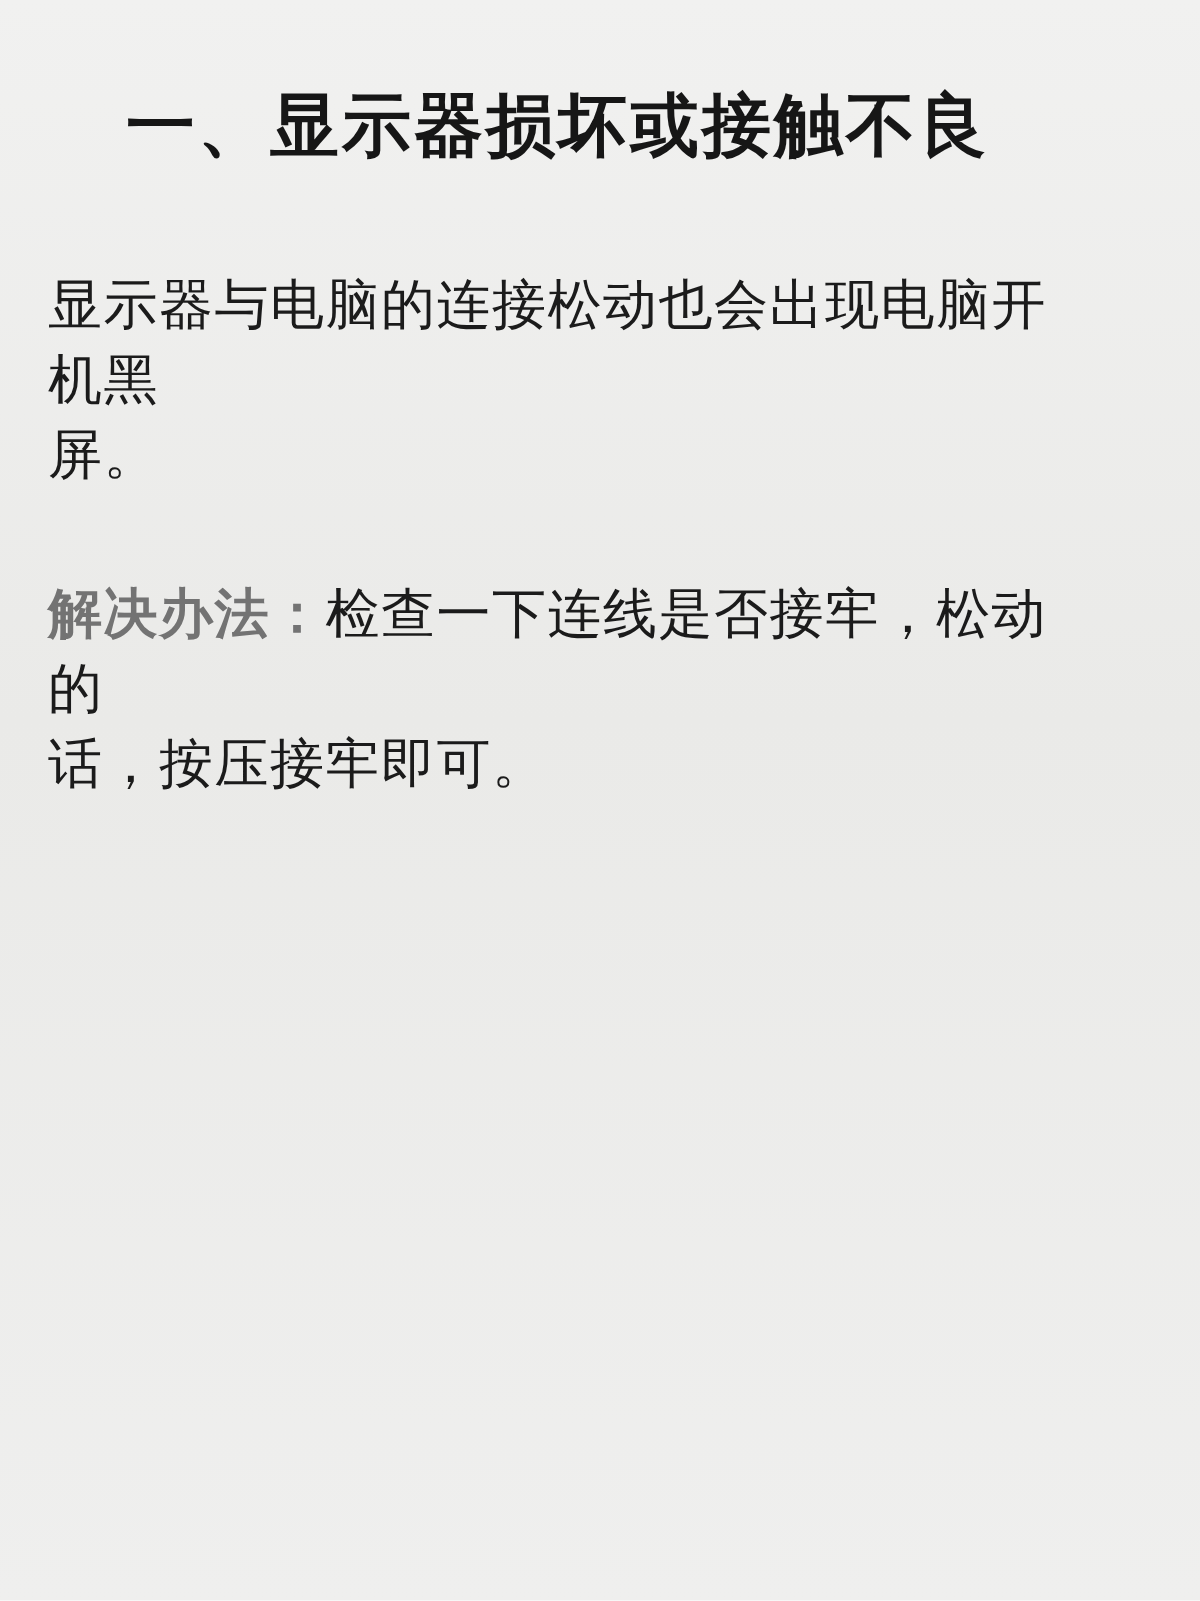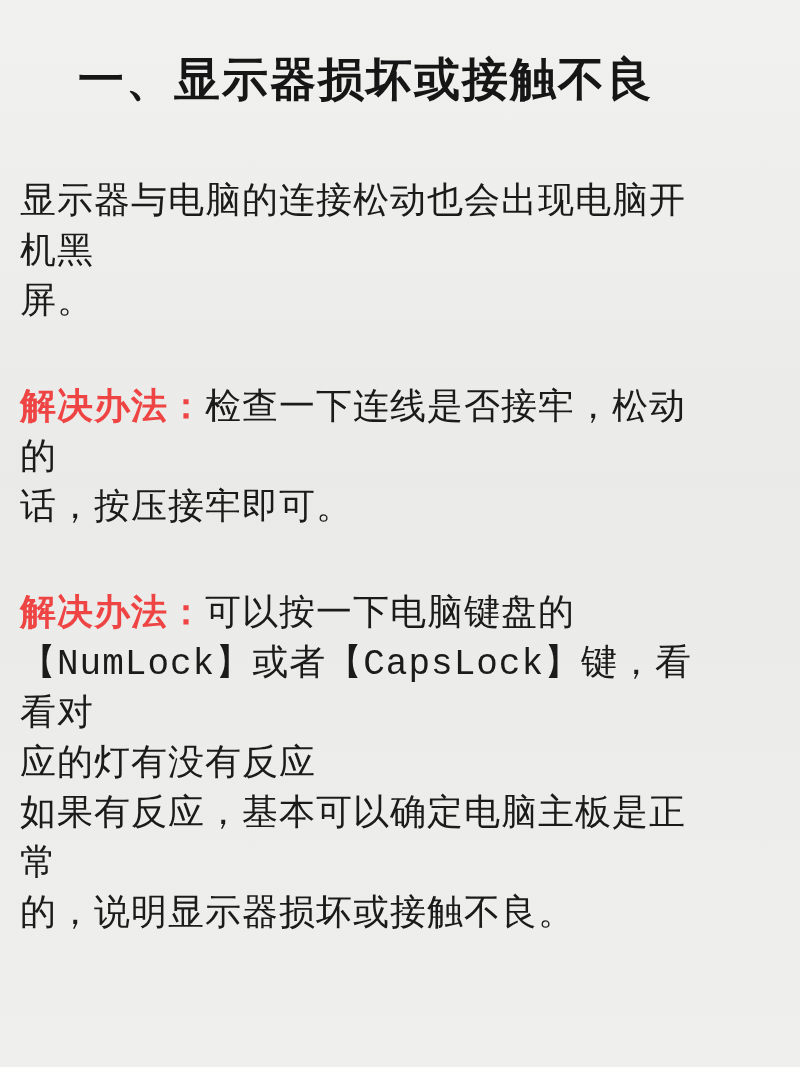--- a/index.html
+++ b/index.html
@@ -11,48 +11,46 @@
     height: 1067px;
     background: linear-gradient(180deg, #f1f1f0 0%, #eaeae8 45%, #efefee 100%);
     font-family: "Liberation Sans", "DejaVu Sans", sans-serif;
     color: #1b1b1b;
     overflow: hidden;
   }
   .page {
     box-sizing: border-box;
     width: 744px;
     height: 1067px;
-    padding: 56px 32px 0 20px;
-    font-family: Liberation Mono, monospace;
+    padding: 56px 32px 0 32px;
   }
   .title {
     margin: 0 0 68px 0;
     text-align: center;
     font-size: 46px;
     line-height: 54px;
     font-weight: bold;
     letter-spacing: 2px;
     color: #161616;
   }
   .content p {
     margin: 0 12px 56px 0;
     font-size: 36px;
     line-height: 50px;
     letter-spacing: 1px;
     color: #1b1b1b;
     font-weight: normal;
   }
   .content p .label {
     font-weight: bold;
-    color: #ef4444;
+    color: #737373;
   }
 </style>
 </head>
 <body>
 
 <div class="page">
   <h1 class="title">一、显示器损坏或接触不良</h1>
   <div class="content" id="content">
       <p>显示器与电脑的连接松动也会出现电脑开机黑<br>屏。</p>
       <p><span class="label">解决办法：</span>检查一下连线是否接牢，松动的<br>话，按压接牢即可。</p>
-      <p><span class="label">解决办法：</span>可以按一下电脑键盘的<br>【NumLock】或者【CapsLock】键，看看对<br>应的灯有没有反应<br>如果有反应，基本可以确定电脑主板是正常<br>的，说明显示器损坏或接触不良。</p>
     </div>
 </div>
 
 </body></html>

